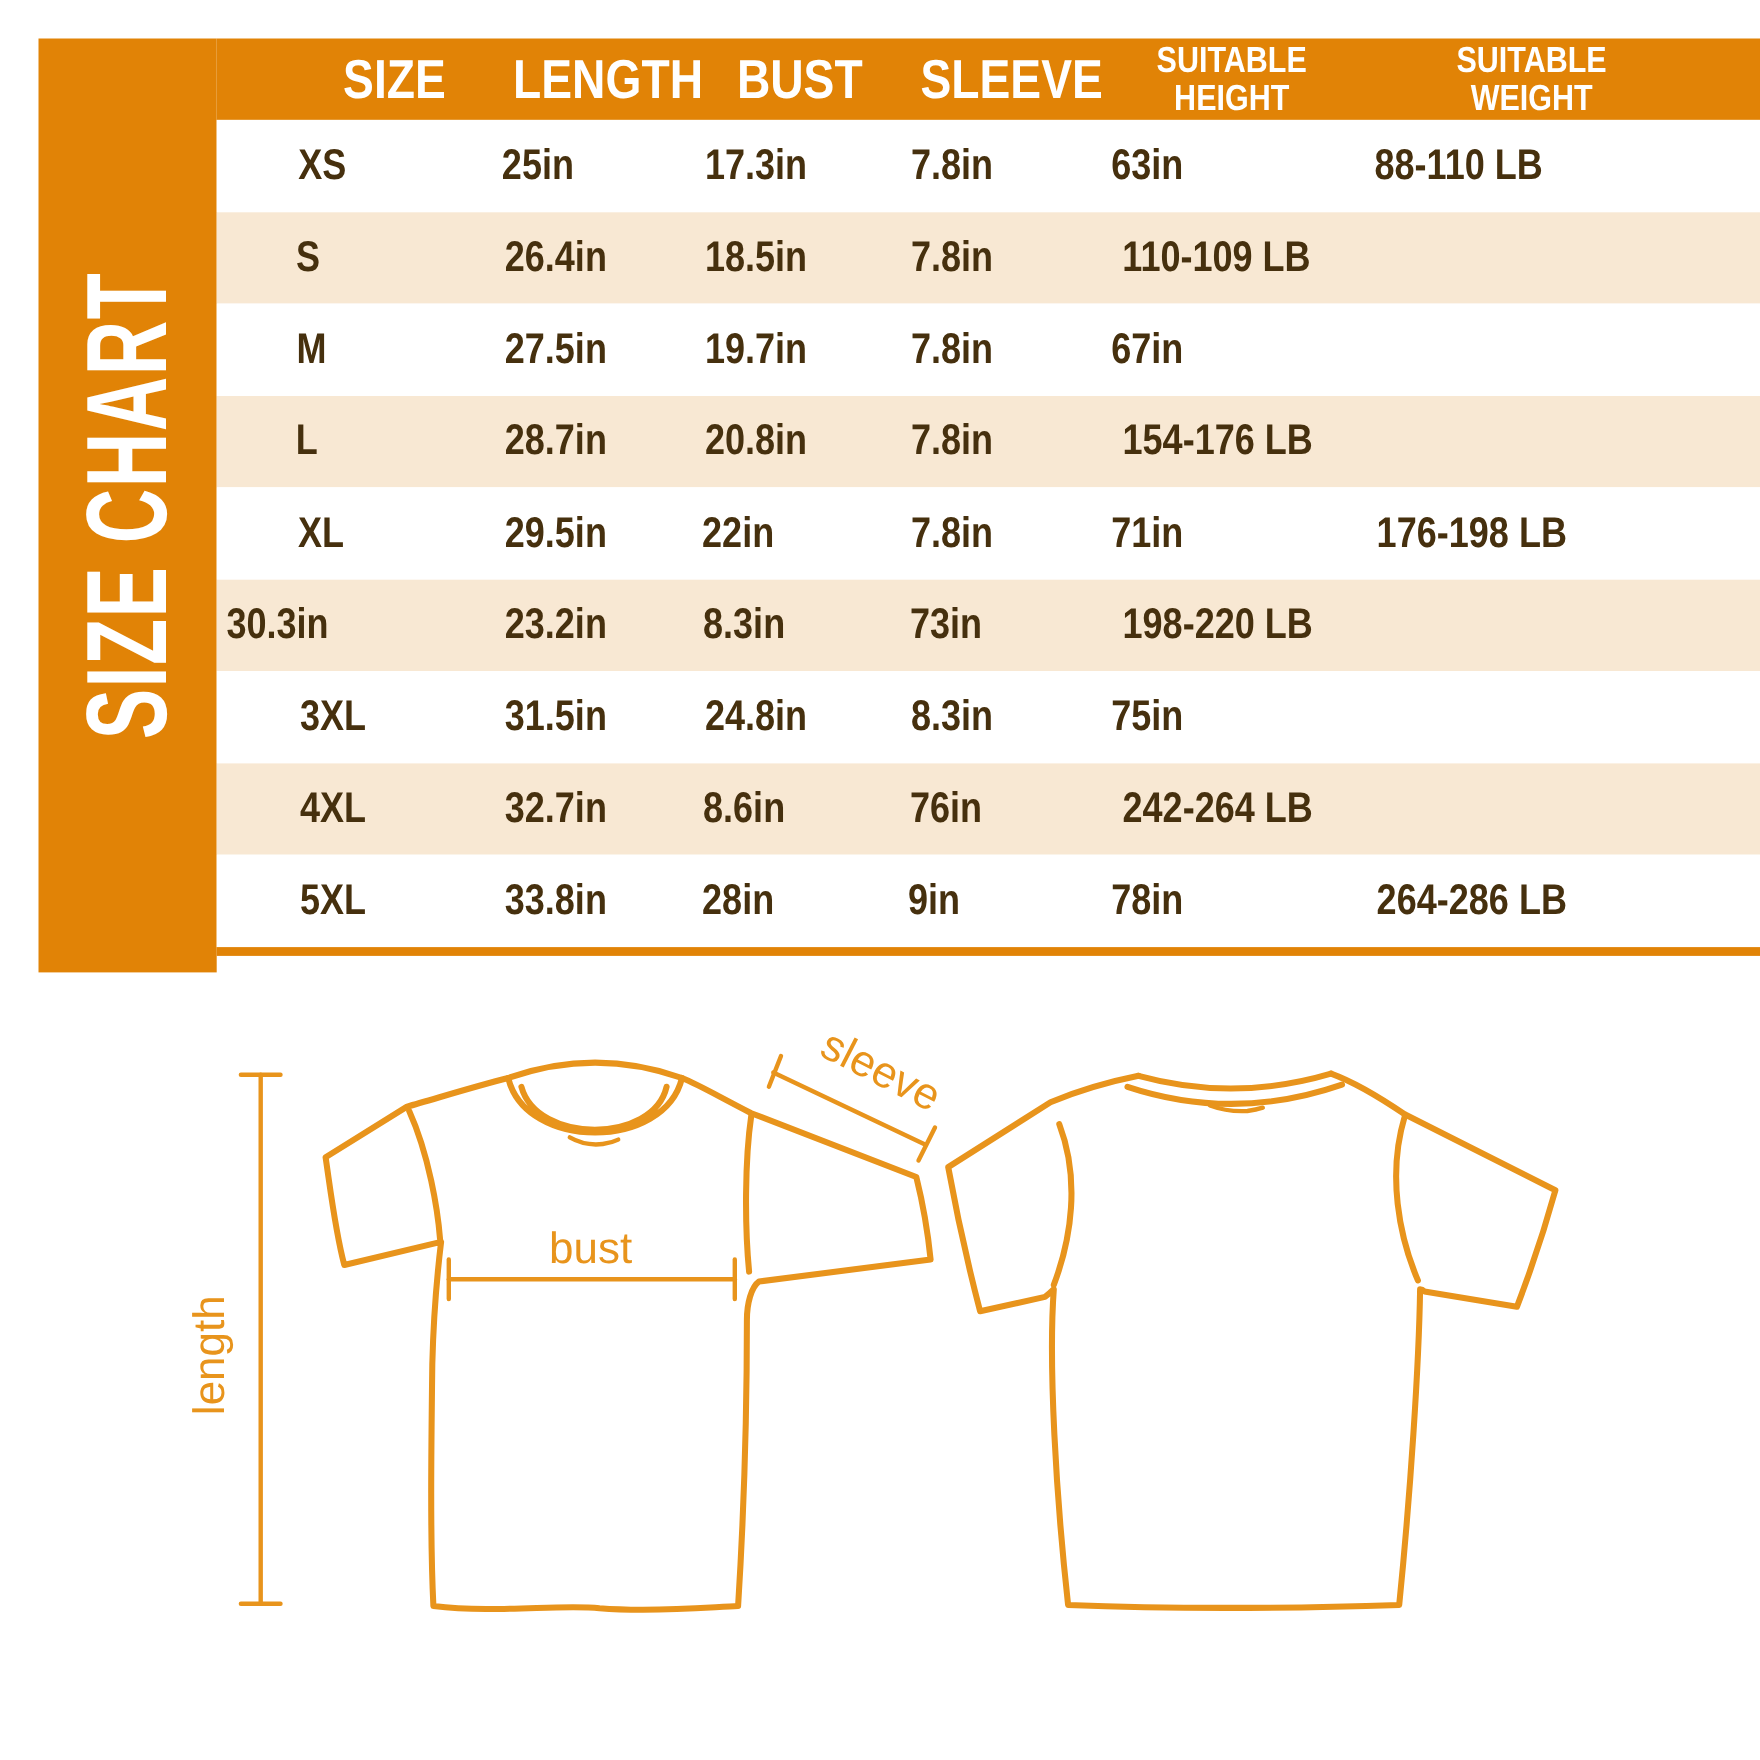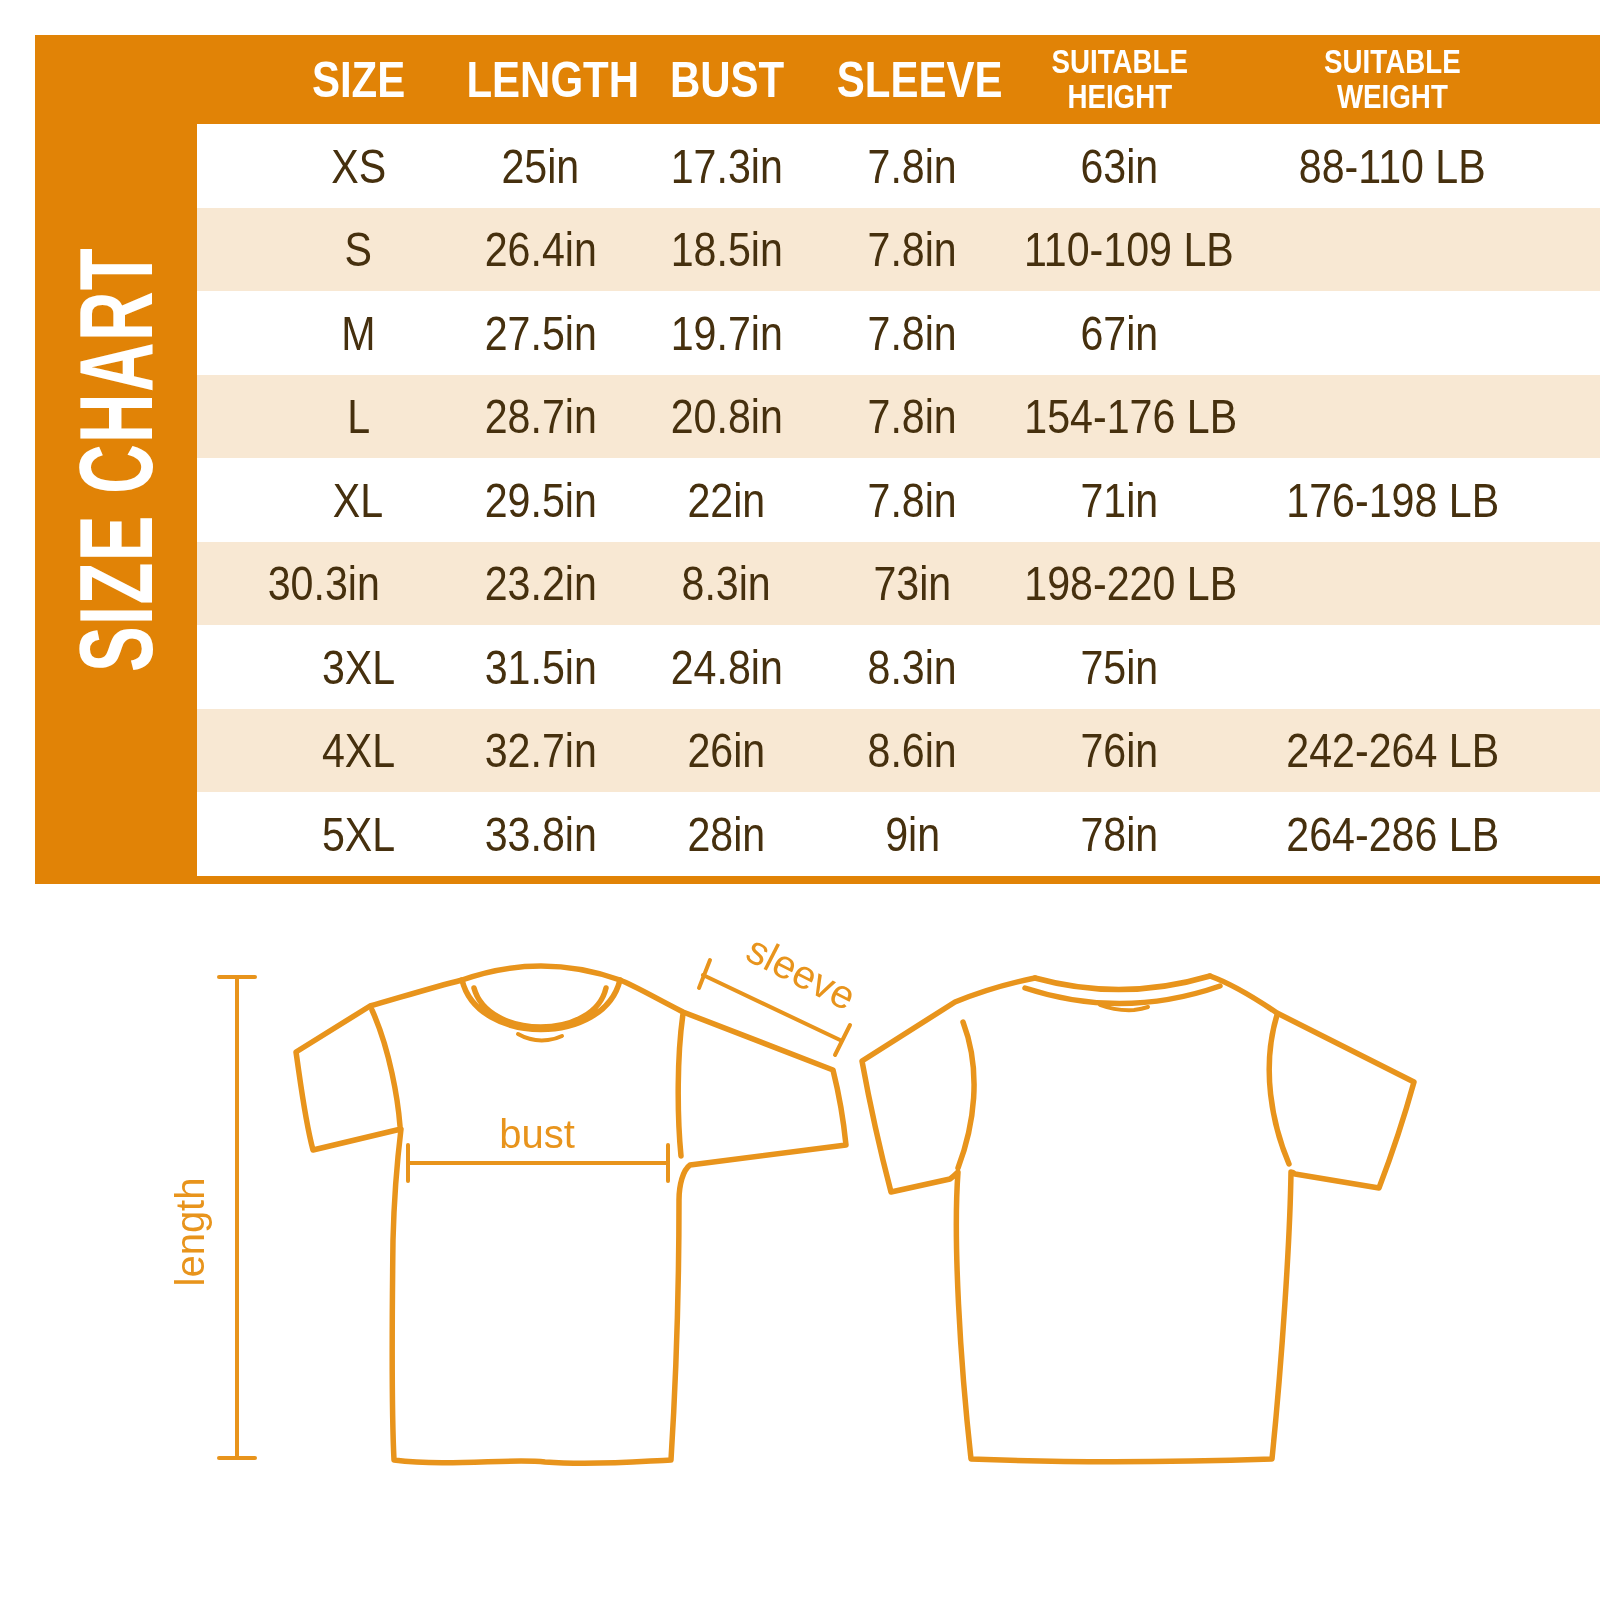--- a/index.html
+++ b/index.html
@@ -15,26 +15,26 @@
 
   
   .size-table{position:absolute;left:35px;top:35px;width:1565px;height:849px}
   .sidebar{position:absolute;left:0;top:0;width:162px;height:849px;background:var(--orange);
     display:flex;align-items:center;justify-content:center;overflow:visible}
   .vtext{transform:rotate(-90deg) scaleX(.66);transform-origin:center;white-space:nowrap;
     font-size:104px;font-weight:bold;color:#fff;letter-spacing:2px}
   .content{position:absolute;left:162px;top:0;width:1403px;height:849px;
     display:flex;flex-direction:column}
   .grid6{display:grid;grid-template-columns:18% 13% 13.5% 13% 16.5% 26%;align-items:center}
-  .thead{height:89px;background:var(--orange)}
+  .thead{height:74px;background:var(--orange)}
   .th{color:#fff;font-weight:bold;font-size:50px;text-align:center}
   .th.small{font-size:33px;line-height:1.05}
   .row{height:83.5px;background:#fff}
   .row.beige{background:var(--beige)}
-  .cell{font-weight:normal;font-size:49px;color:var(--brown);text-align:center}
+  .cell{font-weight:bold;font-size:39px;color:var(--brown);}
   .c1{padding-left:70px}
   .c6{padding-right:50px}
   .cnd{display:inline-block;transform:scaleX(.84);white-space:nowrap}
   .strip{height:8.5px;background:var(--orange)}
 
   
   .diagram{position:absolute;left:0;top:900px;width:1600px;height:700px}
   .shirt{fill:none;stroke:var(--line);stroke-width:5.5;stroke-linecap:round;stroke-linejoin:round}
   .thin{fill:none;stroke:var(--line);stroke-width:4;stroke-linecap:round}
   .mlabel{fill:var(--line);font-family:"Liberation Sans",sans-serif;font-size:40px}
@@ -111,21 +111,20 @@
           <div class="row grid6">
             <div class="cell c1"><span class="cnd">3XL</span></div>
             <div class="cell c2"><span class="cnd">31.5in</span></div>
             <div class="cell c3"><span class="cnd">24.8in</span></div>
             <div class="cell c4"><span class="cnd">8.3in</span></div>
             <div class="cell c5"><span class="cnd">75in</span></div>
           </div>
           <div class="row grid6 beige">
             <div class="cell c1"><span class="cnd">4XL</span></div>
             <div class="cell c2"><span class="cnd">32.7in</span></div>
-            <div class="cell c3"><span class="cnd">26in</span></div>
             <div class="cell c4"><span class="cnd">8.6in</span></div>
             <div class="cell c5"><span class="cnd">76in</span></div>
             <div class="cell c6"><span class="cnd">242-264 LB</span></div>
           </div>
           <div class="row grid6">
             <div class="cell c1"><span class="cnd">5XL</span></div>
             <div class="cell c2"><span class="cnd">33.8in</span></div>
             <div class="cell c3"><span class="cnd">28in</span></div>
             <div class="cell c4"><span class="cnd">9in</span></div>
             <div class="cell c5"><span class="cnd">78in</span></div>

